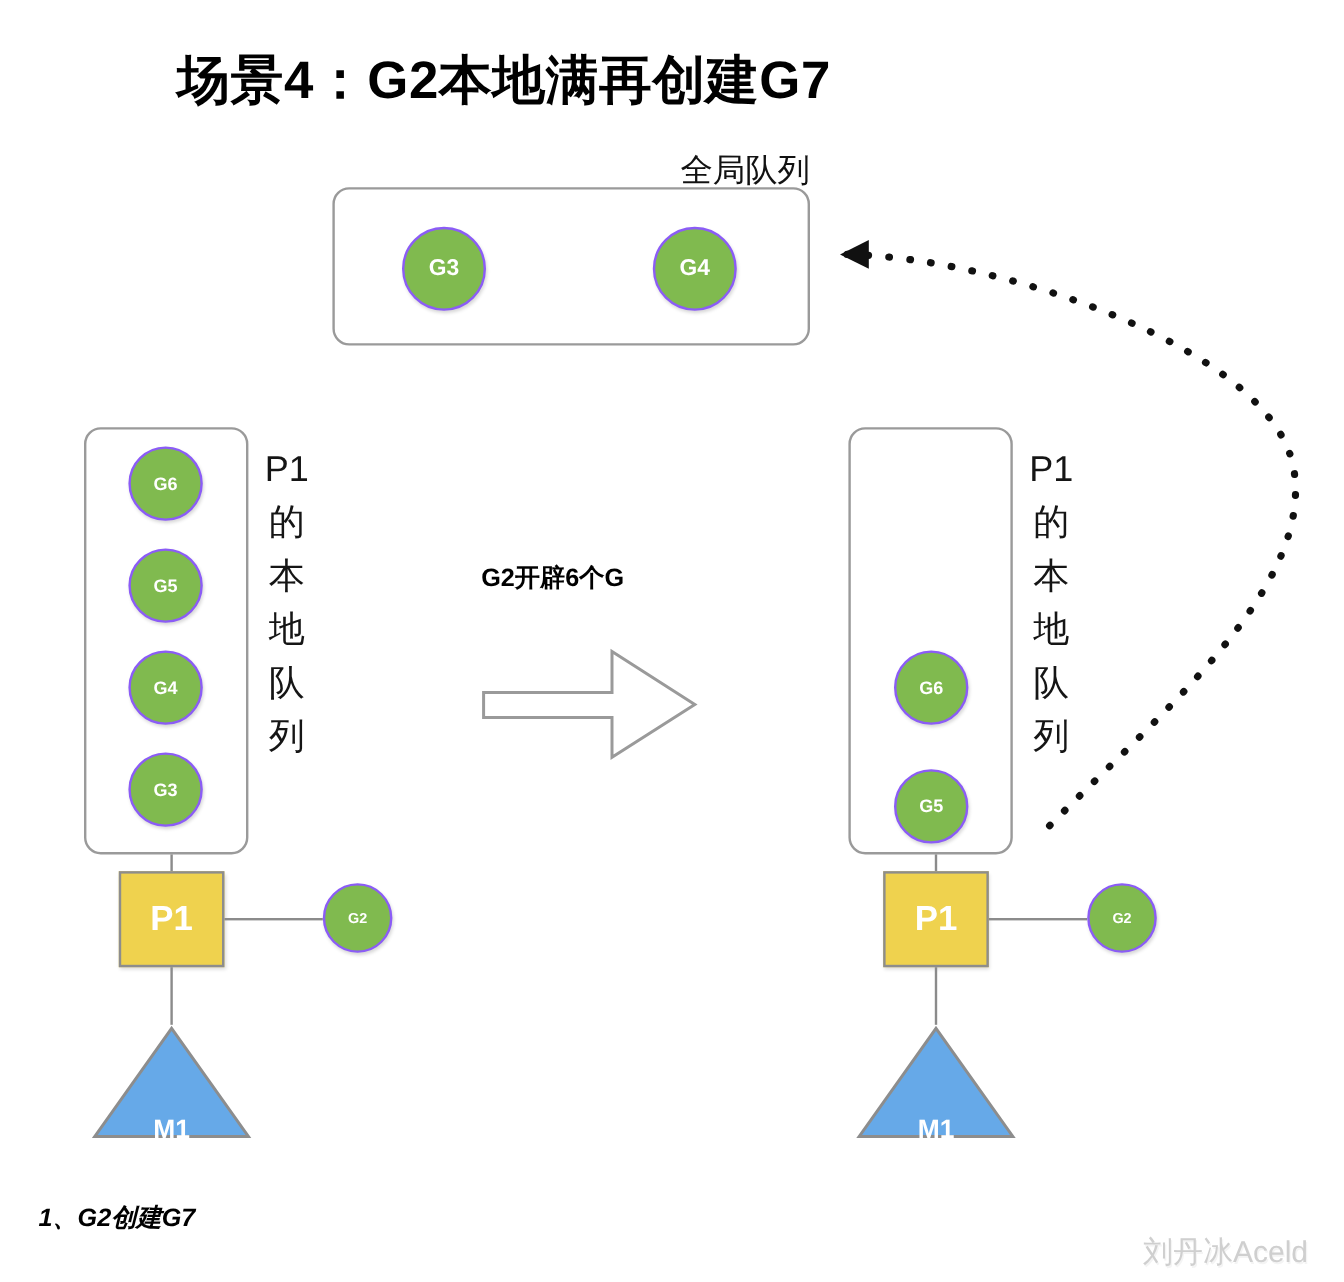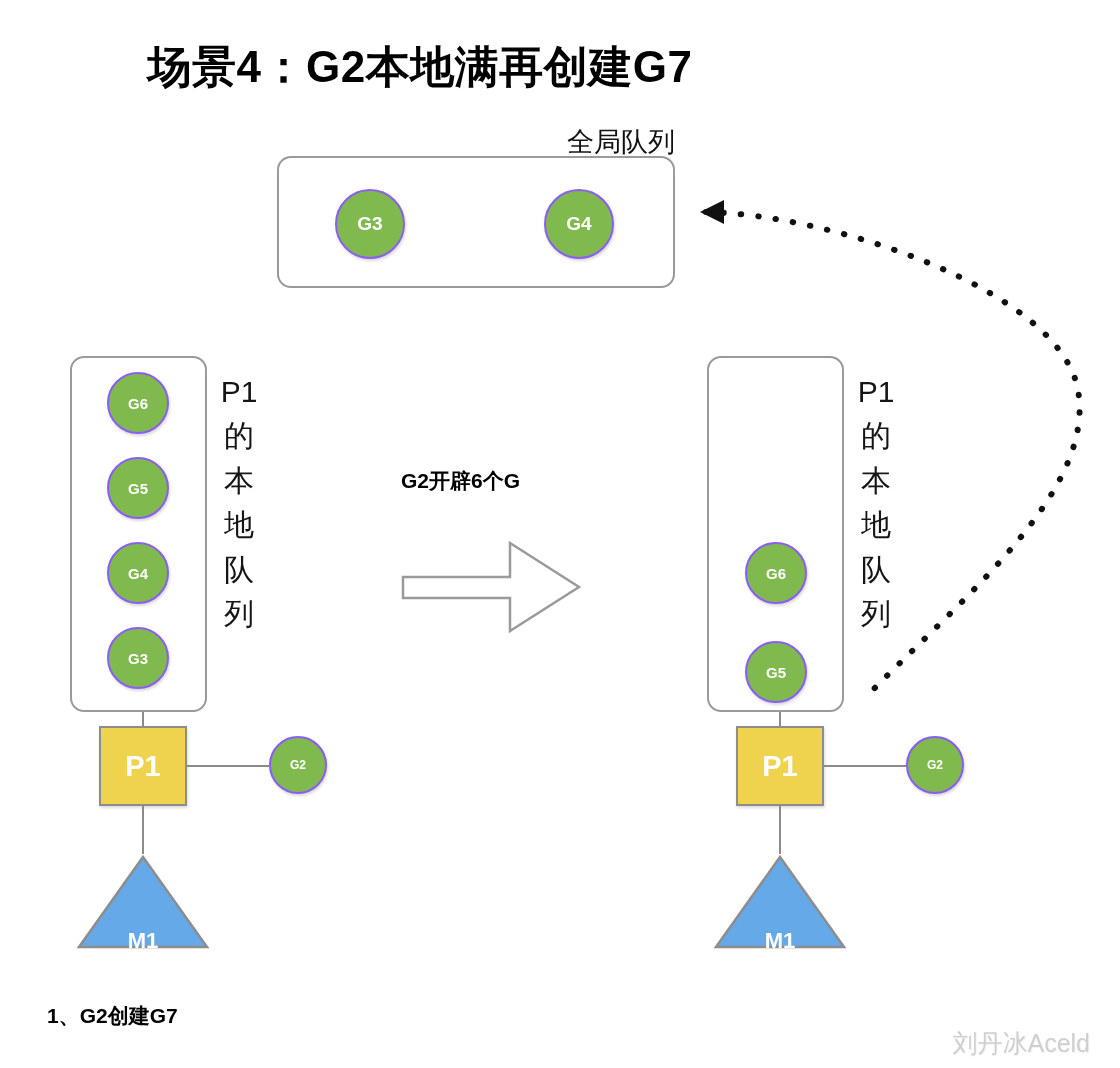--- a/index.html
+++ b/index.html
@@ -208,21 +208,21 @@
 
   <div class="connector v" style="left:142px; top:806px; height:48px;"></div>
 
   <div class="m-tri" style="left:76px; top:854px;">
     <svg width="134" height="96" viewBox="0 0 134 96">
       <polygon points="67,3 131,93 3,93" fill="#66a9e8" stroke="#8d8d8d" stroke-width="2.5"></polygon>
     </svg>
     <div class="m-label">M1</div>
   </div>
 
-  <div class="caption" style="left:47px; top:1000px;">1、G2创建G7</div>
+  <div class="caption" style="left:32px; top:1000px;font-style:italic;">1、G2创建G7</div>
 
   <div class="mid-label" style="left:401px; top:467px;">G2开辟6个G</div>
 
   <svg class="big-arrow" style="left:400px; top:540px;" width="182" height="95" viewBox="0 0 182 95">
     <polygon points="3,37 110,37 110,3 179,47 110,91 110,58 3,58" fill="#ffffff" stroke="#9a9a9a" stroke-width="2.5"></polygon>
   </svg>
 
   <div class="queue-box" style="left:707px; top:356px; width:137px; height:356px;"></div>
   <div class="g-circle mid" style="left:745px; top:542px;">G6</div>
   <div class="g-circle mid" style="left:745px; top:641px;">G5</div>

